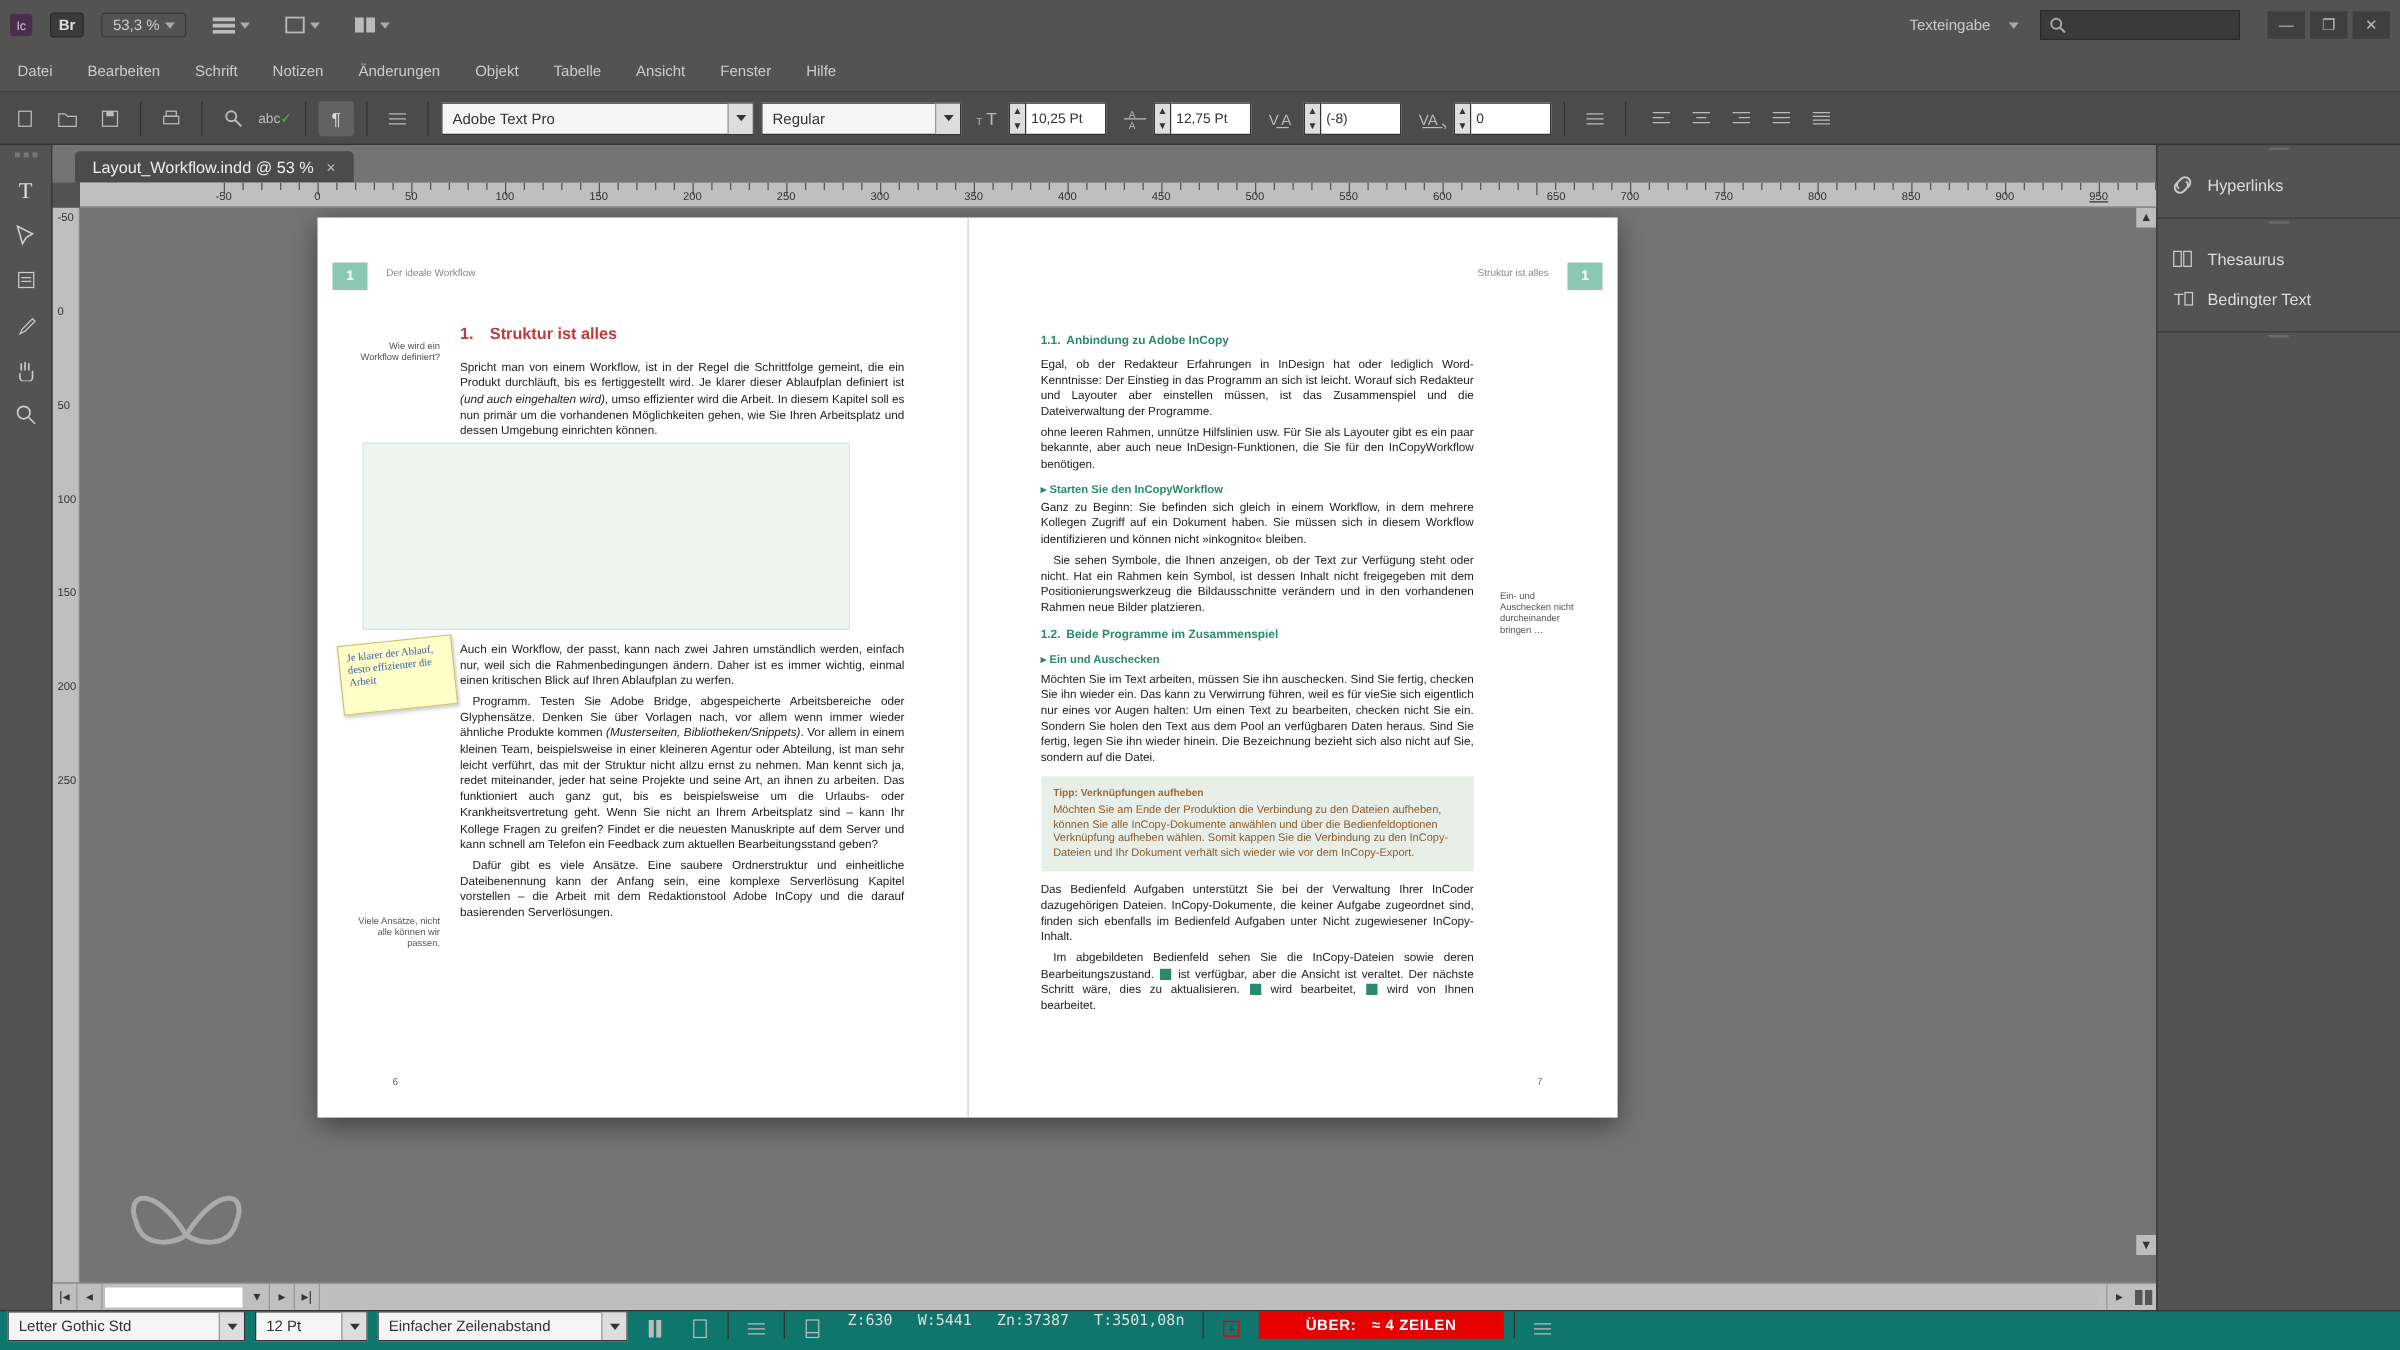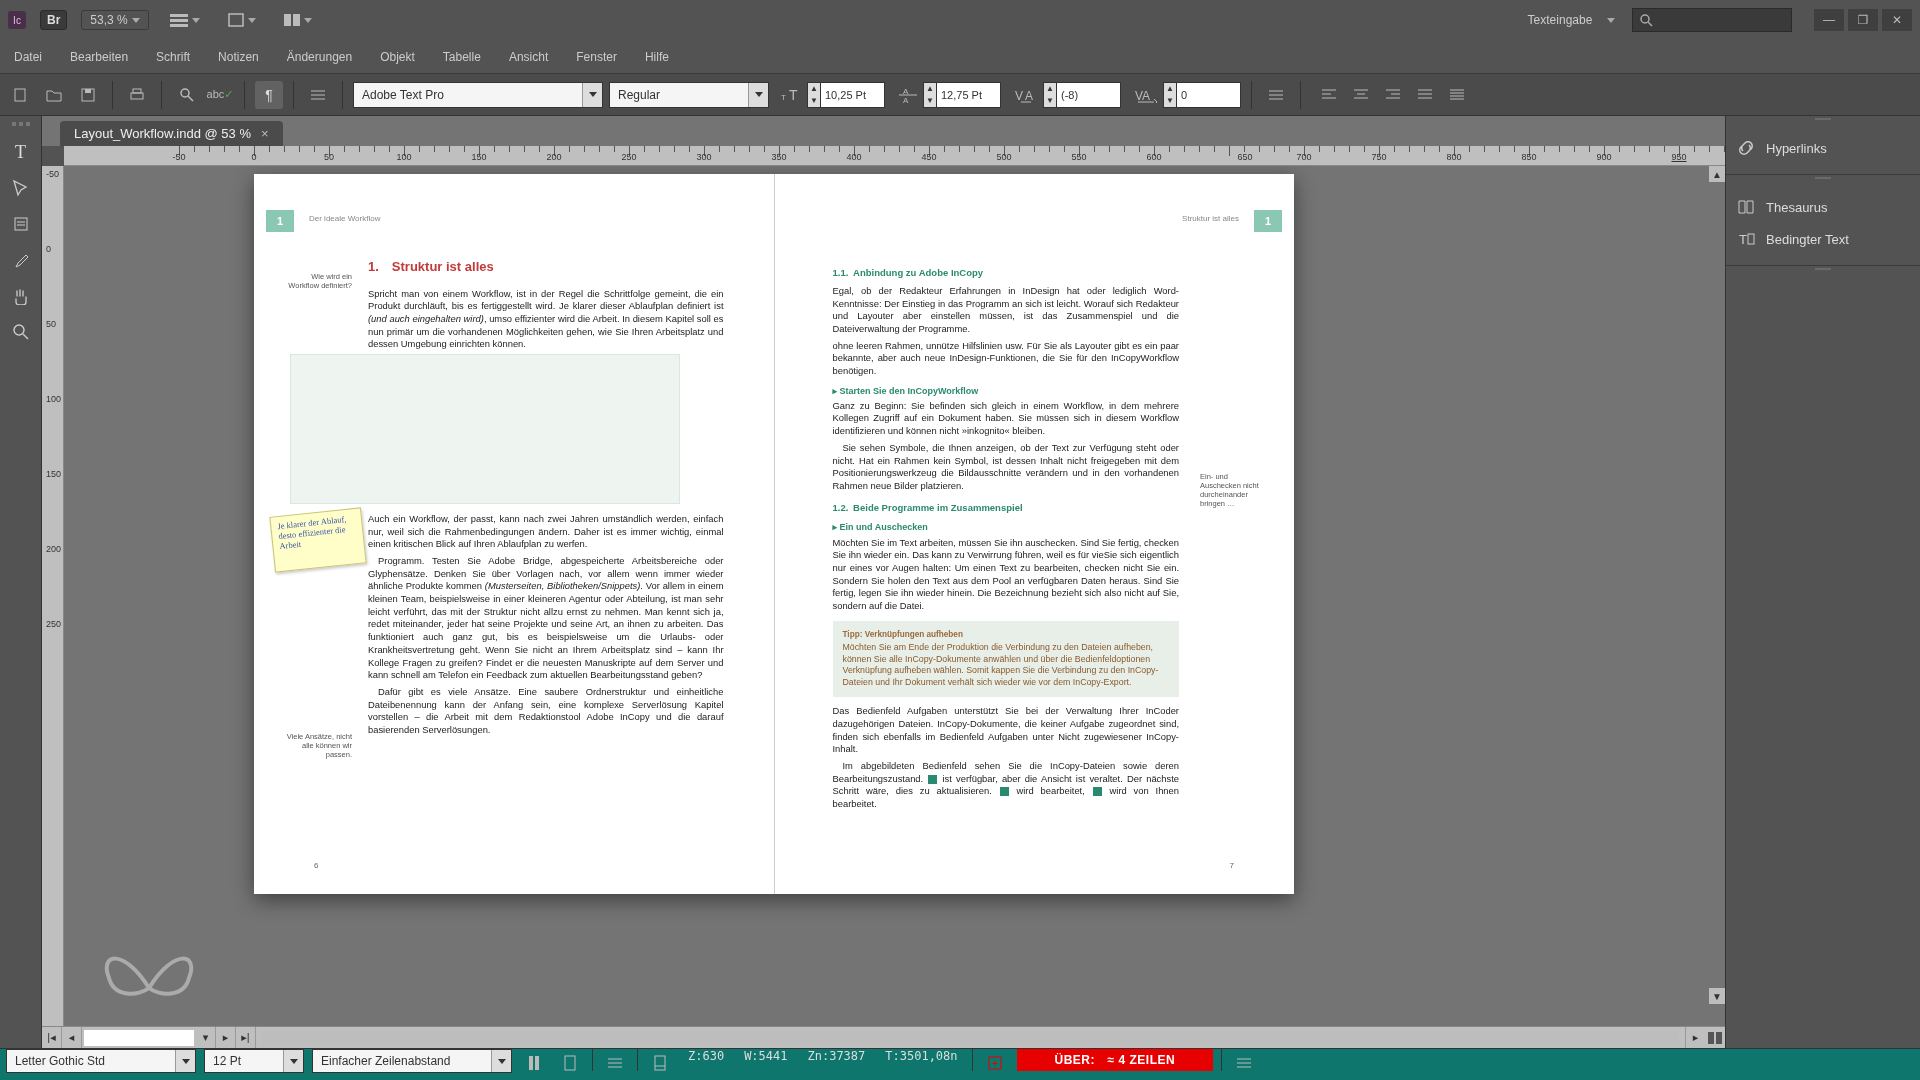--- a/index.html
+++ b/index.html
@@ -654,21 +654,21 @@
   </div>
 </div>
 
 <div class="statusbar">
   <div class="combo" style="width:190px">
       <span class="val">Letter Gothic Std</span>
       <span class="arr">
         <span class="tri"></span>
       </span>
     </div>
-  <div class="combo" style="width:100px">
+  <div class="combo" style="width:90px">
       <span class="val">12 Pt</span>
       <span class="arr">
         <span class="tri"></span>
       </span>
     </div>
   <div class="combo" style="width:200px">
       <span class="val">Einfacher Zeilenabstand</span>
       <span class="arr">
         <span class="tri"></span>
       </span>

